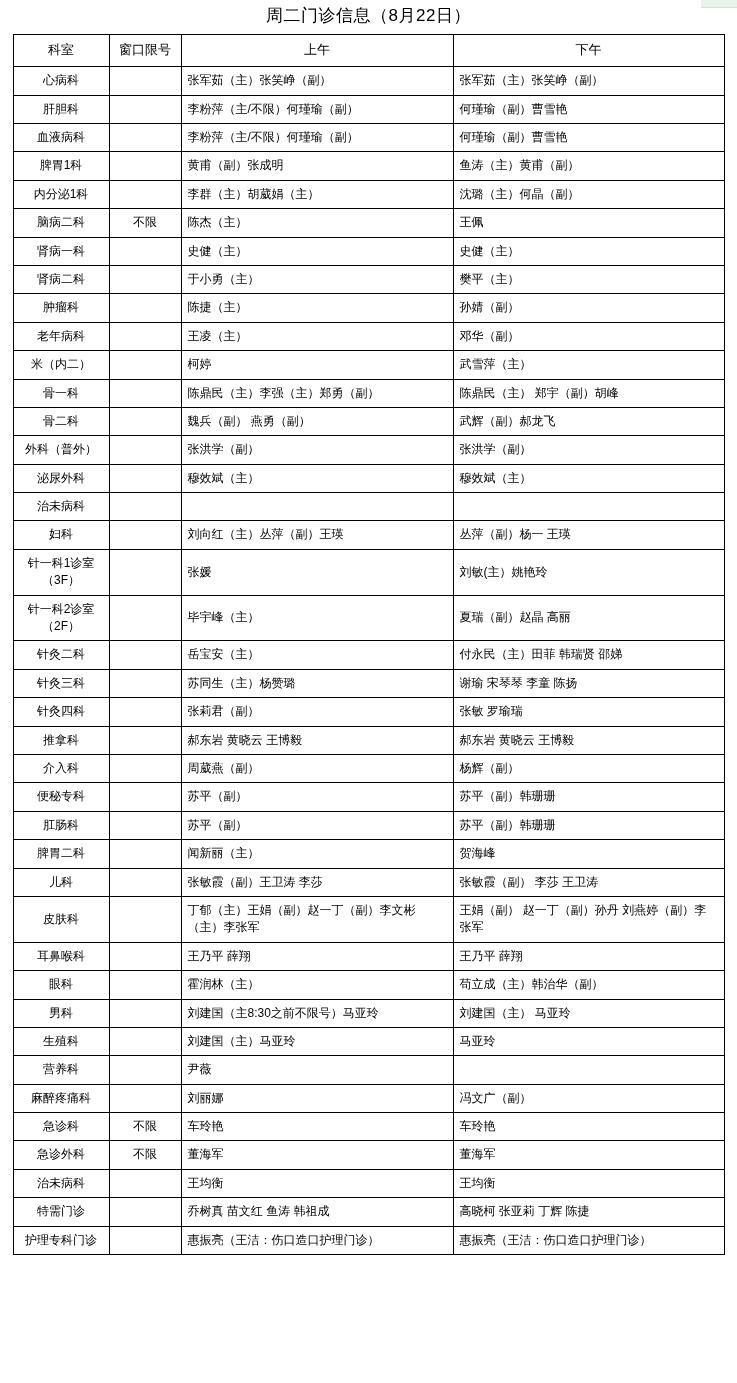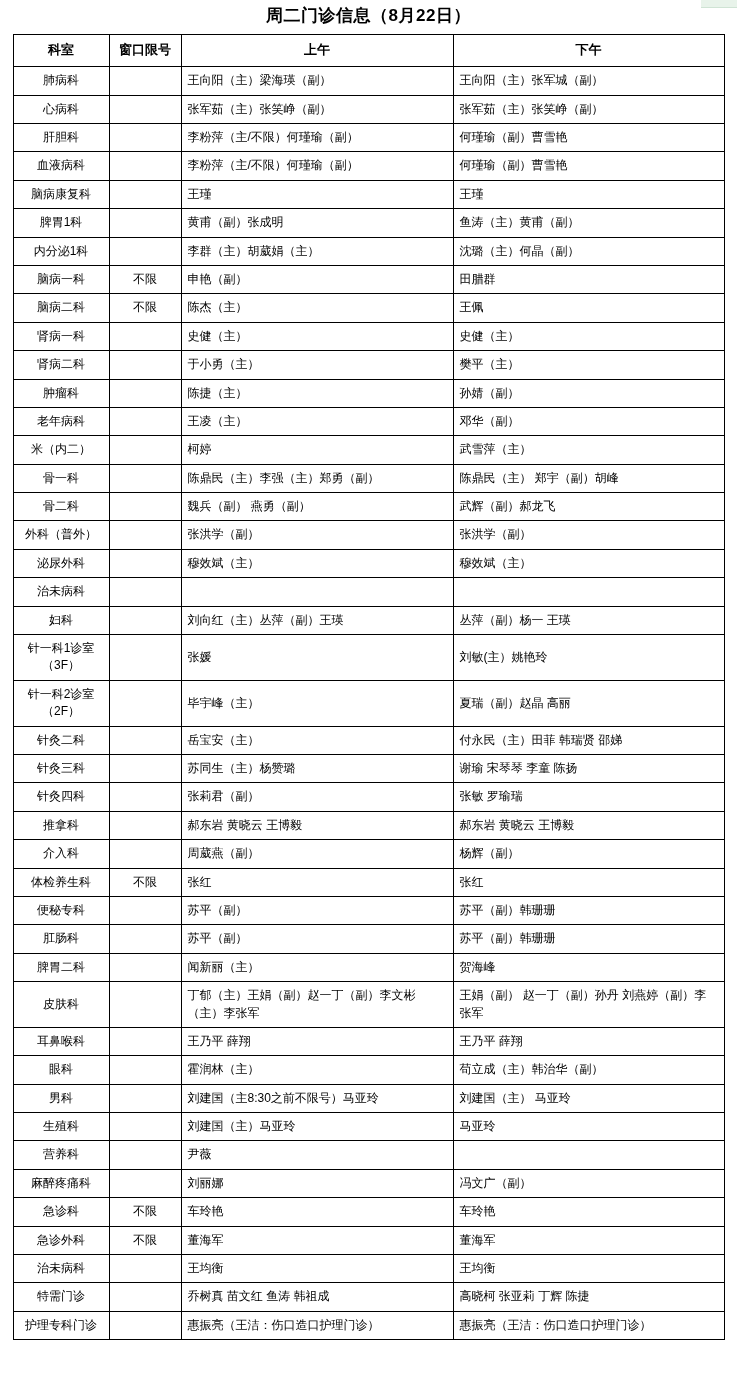--- a/index.html
+++ b/index.html
@@ -14,21 +14,21 @@
   }
   .page {
     width: 737px;
     box-sizing: border-box;
     padding: 0;
     position: relative;
   }
   .title {
     text-align: center;
     font-size: 17px;
-    font-weight: bold;
+    font-weight: normal;
     letter-spacing: 0.5px;
     padding: 6px 0 8px 0;
     line-height: 1.2;
   }
   table.schedule {
     border-collapse: collapse;
     width: 711px;
     margin: 0 auto;
     table-layout: fixed;
     font-size: 12px;
@@ -41,21 +41,21 @@
   table.schedule th,
   table.schedule td {
     border: 1px solid #000000;
     padding: 5px 6px;
     vertical-align: middle;
     line-height: 1.45;
     word-wrap: break-word;
     overflow-wrap: break-word;
   }
   table.schedule th {
-    font-weight: bold;
+    font-weight: normal;
     text-align: center;
     font-size: 13px;
     padding: 6px 8px;
   }
   td.dept, td.limit {
     text-align: center;
     white-space: normal;
   }
   td.am, td.pm {
     text-align: left;
@@ -88,66 +88,48 @@
     <thead>
       <tr>
         <th>科室</th>
         <th>窗口限号</th>
         <th>上午</th>
         <th>下午</th>
       </tr>
     </thead>
     <tbody id="schedule-body">
         <tr>
-          <td class="dept">肺病科</td>
-          <td class="limit"></td>
-          <td class="am">王向阳（主）梁海瑛（副）</td>
-          <td class="pm">王向阳（主）张军城（副）</td>
-        </tr>
-        <tr>
           <td class="dept">心病科</td>
           <td class="limit"></td>
           <td class="am">张军茹（主）张笑峥（副）</td>
           <td class="pm">张军茹（主）张笑峥（副）</td>
         </tr>
         <tr>
           <td class="dept">肝胆科</td>
           <td class="limit"></td>
           <td class="am">李粉萍（主/不限）何瑾瑜（副）</td>
           <td class="pm">何瑾瑜（副）曹雪艳</td>
         </tr>
         <tr>
           <td class="dept">血液病科</td>
           <td class="limit"></td>
           <td class="am">李粉萍（主/不限）何瑾瑜（副）</td>
           <td class="pm">何瑾瑜（副）曹雪艳</td>
         </tr>
         <tr>
-          <td class="dept">脑病康复科</td>
-          <td class="limit"></td>
-          <td class="am">王瑾</td>
-          <td class="pm">王瑾</td>
-        </tr>
-        <tr>
           <td class="dept">脾胃1科</td>
           <td class="limit"></td>
           <td class="am">黄甫（副）张成明</td>
           <td class="pm">鱼涛（主）黄甫（副）</td>
         </tr>
         <tr>
           <td class="dept">内分泌1科</td>
           <td class="limit"></td>
           <td class="am">李群（主）胡葳娟（主）</td>
           <td class="pm">沈璐（主）何晶（副）</td>
-        </tr>
-        <tr>
-          <td class="dept">脑病一科</td>
-          <td class="limit">不限</td>
-          <td class="am">申艳（副）</td>
-          <td class="pm">田腊群</td>
         </tr>
         <tr>
           <td class="dept">脑病二科</td>
           <td class="limit">不限</td>
           <td class="am">陈杰（主）</td>
           <td class="pm">王佩</td>
         </tr>
         <tr>
           <td class="dept">肾病一科</td>
           <td class="limit"></td>
@@ -250,42 +232,42 @@
           <td class="am">郝东岩 黄晓云 王博毅</td>
           <td class="pm">郝东岩 黄晓云 王博毅</td>
         </tr>
         <tr>
           <td class="dept">介入科</td>
           <td class="limit"></td>
           <td class="am">周葳燕（副）</td>
           <td class="pm">杨辉（副）</td>
         </tr>
         <tr>
-          <td class="dept">体检养生科</td>
-          <td class="limit">不限</td>
-          <td class="am">张红</td>
-          <td class="pm">张红</td>
-        </tr>
-        <tr>
           <td class="dept">便秘专科</td>
           <td class="limit"></td>
           <td class="am">苏平（副）</td>
           <td class="pm">苏平（副）韩珊珊</td>
         </tr>
         <tr>
           <td class="dept">肛肠科</td>
           <td class="limit"></td>
           <td class="am">苏平（副）</td>
           <td class="pm">苏平（副）韩珊珊</td>
         </tr>
         <tr>
           <td class="dept">脾胃二科</td>
           <td class="limit"></td>
           <td class="am">闻新丽（主）</td>
           <td class="pm">贺海峰</td>
+        </tr>
+        <tr>
+          <td class="dept">儿科</td>
+          <td class="limit"></td>
+          <td class="am">张敏霞（副）王卫涛 李莎</td>
+          <td class="pm">张敏霞（副） 李莎 王卫涛</td>
         </tr>
         <tr>
           <td class="dept">皮肤科</td>
           <td class="limit"></td>
           <td class="am">丁郁（主）王娟（副）赵一丁（副）李文彬（主）李张军</td>
           <td class="pm">王娟（副） 赵一丁（副）孙丹 刘燕婷（副）李张军</td>
         </tr>
         <tr>
           <td class="dept">耳鼻喉科</td>
           <td class="limit"></td>

